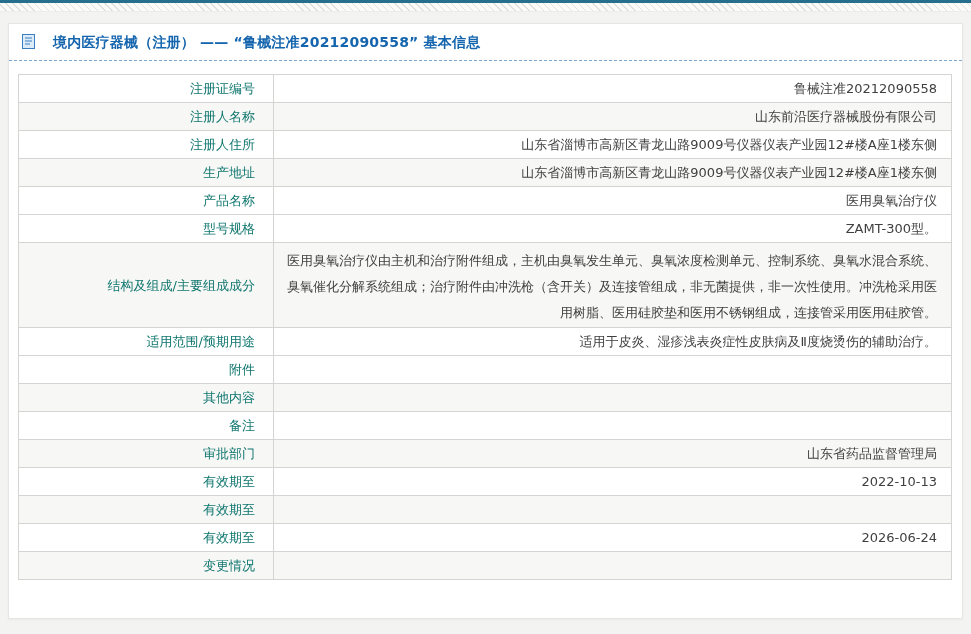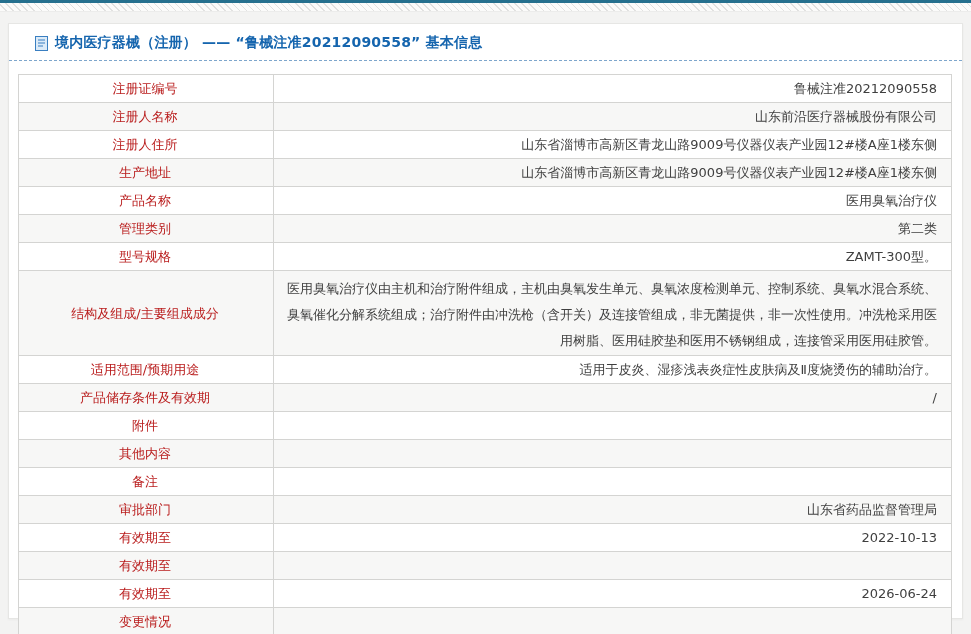--- a/index.html
+++ b/index.html
@@ -17,22 +17,22 @@
   }
   .panel{
     margin:11px 8px 0;
     height:596px;
     box-sizing:border-box;
     background:#ffffff;
     border:1px solid #e6e6e4;
     box-shadow:0 1px 2px rgba(0,0,0,.04);
   }
   .title-bar{
-    display:flex;align-items:center;gap:7px;
-    padding:10px 26px 8px;
+    display:flex;gap:18px;
+    padding:10px 13px 8px;
     border-bottom:1px dashed #7ea6cc;
   }
   .doc-icon{display:inline-flex;line-height:0;}
   .title-text{
     color:#1565ae;
     font-size:14px;
     font-weight:bold;
     letter-spacing:.2px;
   }
   table.info{
@@ -45,22 +45,22 @@
   table.info th,table.info td{
     border:1px solid #d4d4d2;
     height:25px;
     line-height:25px;
     vertical-align:middle;
   }
   table.info th{
     width:255px;
     box-sizing:border-box;
     font-weight:normal;
-    text-align:center;
-    color:#b91c1c;
+    text-align:right;
+    color:#0f766e;
     padding:1px 18px 1px 16px;
     white-space:nowrap;
   }
   table.info td{
     text-align:right;
     color:#3f3f3f;
     padding:1px 14px 1px 10px;
   }
   table.info td.multiline{line-height:26px;padding-top:5px;}
   tr.alt{background:#f7f7f6;}
@@ -99,39 +99,31 @@
           <td>山东省淄博市高新区青龙山路9009号仪器仪表产业园12#楼A座1楼东侧</td>
         </tr>
         <tr class="alt">
           <th><span>生产地址</span></th>
           <td>山东省淄博市高新区青龙山路9009号仪器仪表产业园12#楼A座1楼东侧</td>
         </tr>
         <tr>
           <th><span>产品名称</span></th>
           <td>医用臭氧治疗仪</td>
         </tr>
-        <tr class="alt">
-          <th><span>管理类别</span></th>
-          <td>第二类</td>
-        </tr>
         <tr>
           <th><span>型号规格</span></th>
           <td>ZAMT-300型。</td>
         </tr>
         <tr class="alt">
           <th><span>结构及组成/主要组成成分</span></th>
           <td class="multiline">医用臭氧治疗仪由主机和治疗附件组成，主机由臭氧发生单元、臭氧浓度检测单元、控制系统、臭氧水混合系统、臭氧催化分解系统组成；治疗附件由冲洗枪（含开关）及连接管组成，非无菌提供，非一次性使用。冲洗枪采用医用树脂、医用硅胶垫和医用不锈钢组成，连接管采用医用硅胶管。</td>
         </tr>
         <tr>
           <th><span>适用范围/预期用途</span></th>
           <td>适用于皮炎、湿疹浅表炎症性皮肤病及Ⅱ度烧烫伤的辅助治疗。</td>
-        </tr>
-        <tr class="alt">
-          <th><span>产品储存条件及有效期</span></th>
-          <td>/</td>
         </tr>
         <tr>
           <th><span>附件</span></th>
           <td></td>
         </tr>
         <tr class="alt">
           <th><span>其他内容</span></th>
           <td></td>
         </tr>
         <tr>

